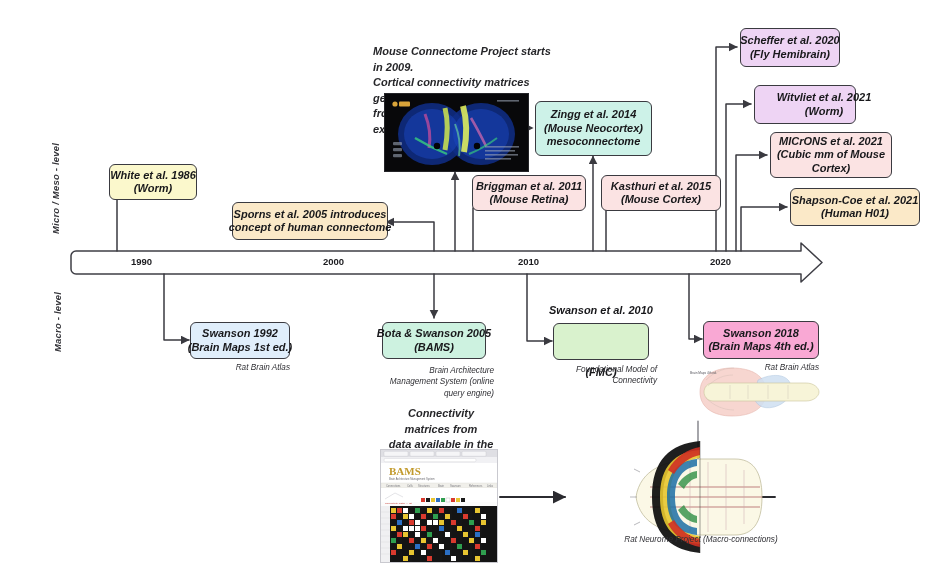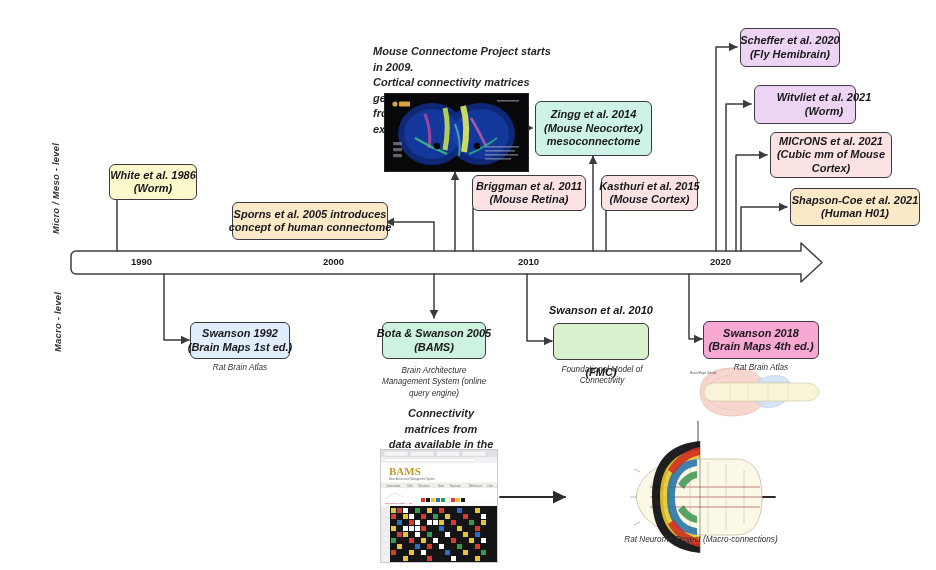--- a/index.html
+++ b/index.html
@@ -9,21 +9,21 @@
   #stage{position:absolute;inset:0;}
   svg.layer{position:absolute;left:0;top:0;width:936px;height:570px;pointer-events:none;}
 
   .node{position:absolute;box-sizing:border-box;border:1.4px solid #3a3a40;
         border-radius:6px;display:flex;flex-direction:column;align-items:center;
         justify-content:center;text-align:center;line-height:1.22;
         font-size:11px;font-weight:700;color:#18181b;padding:3px 4px;}
   .node .ln{display:block;white-space:nowrap;font-style:italic;}
   .node .ital{font-style:italic;font-weight:700;}
 
-  .cap{position:absolute;text-align:center;font-size:8.2px;font-style:italic;
+  .cap{position:absolute;text-align:right;font-size:8.2px;font-style:italic;
        color:#303035;line-height:1.38;font-weight:400;}
   .note{position:absolute;font-size:11px;font-style:italic;color:#262629;
         line-height:1.42;font-weight:700;}
 
   .axis-label{position:absolute;font-size:9.5px;font-style:italic;font-weight:700;
               color:#35353a;white-space:nowrap;letter-spacing:.2px;
               transform-origin:left top;}
 
   .yeartick{position:absolute;font-size:9.5px;font-weight:700;color:#1b1b1f;}
 
@@ -169,21 +169,21 @@
   <div class="node" style="left:232px;top:202px;width:156px;height:38px;background:#fbe9c8;">
     <span class="ln">Sporns et al. 2005 introduces</span>
     <span class="ln">concept of human connectome</span>
   </div>
 
   <div class="node" style="left:472px;top:175px;width:114px;height:36px;background:#fbe3e3;">
     <span class="ln">Briggman et al. 2011</span>
     <span class="ln">(Mouse Retina)</span>
   </div>
 
-  <div class="node" style="left:601px;top:175px;width:97px;height:36px;background:#fbe3e3;">
+  <div class="node" style="left:601px;top:175px;width:120px;height:36px;background:#fbe3e3;">
     <span class="ln">Kasthuri et al. 2015</span>
     <span class="ln">(Mouse Cortex)</span>
   </div>
 
   <div class="node" style="left:535px;top:101px;width:117px;height:55px;background:#cdf2e8;">
     <span class="ln">Zingg et al. 2014</span>
     <span class="ln">(Mouse Neocortex)</span>
     <span class="ln ital">mesoconnectome</span>
   </div>
 

